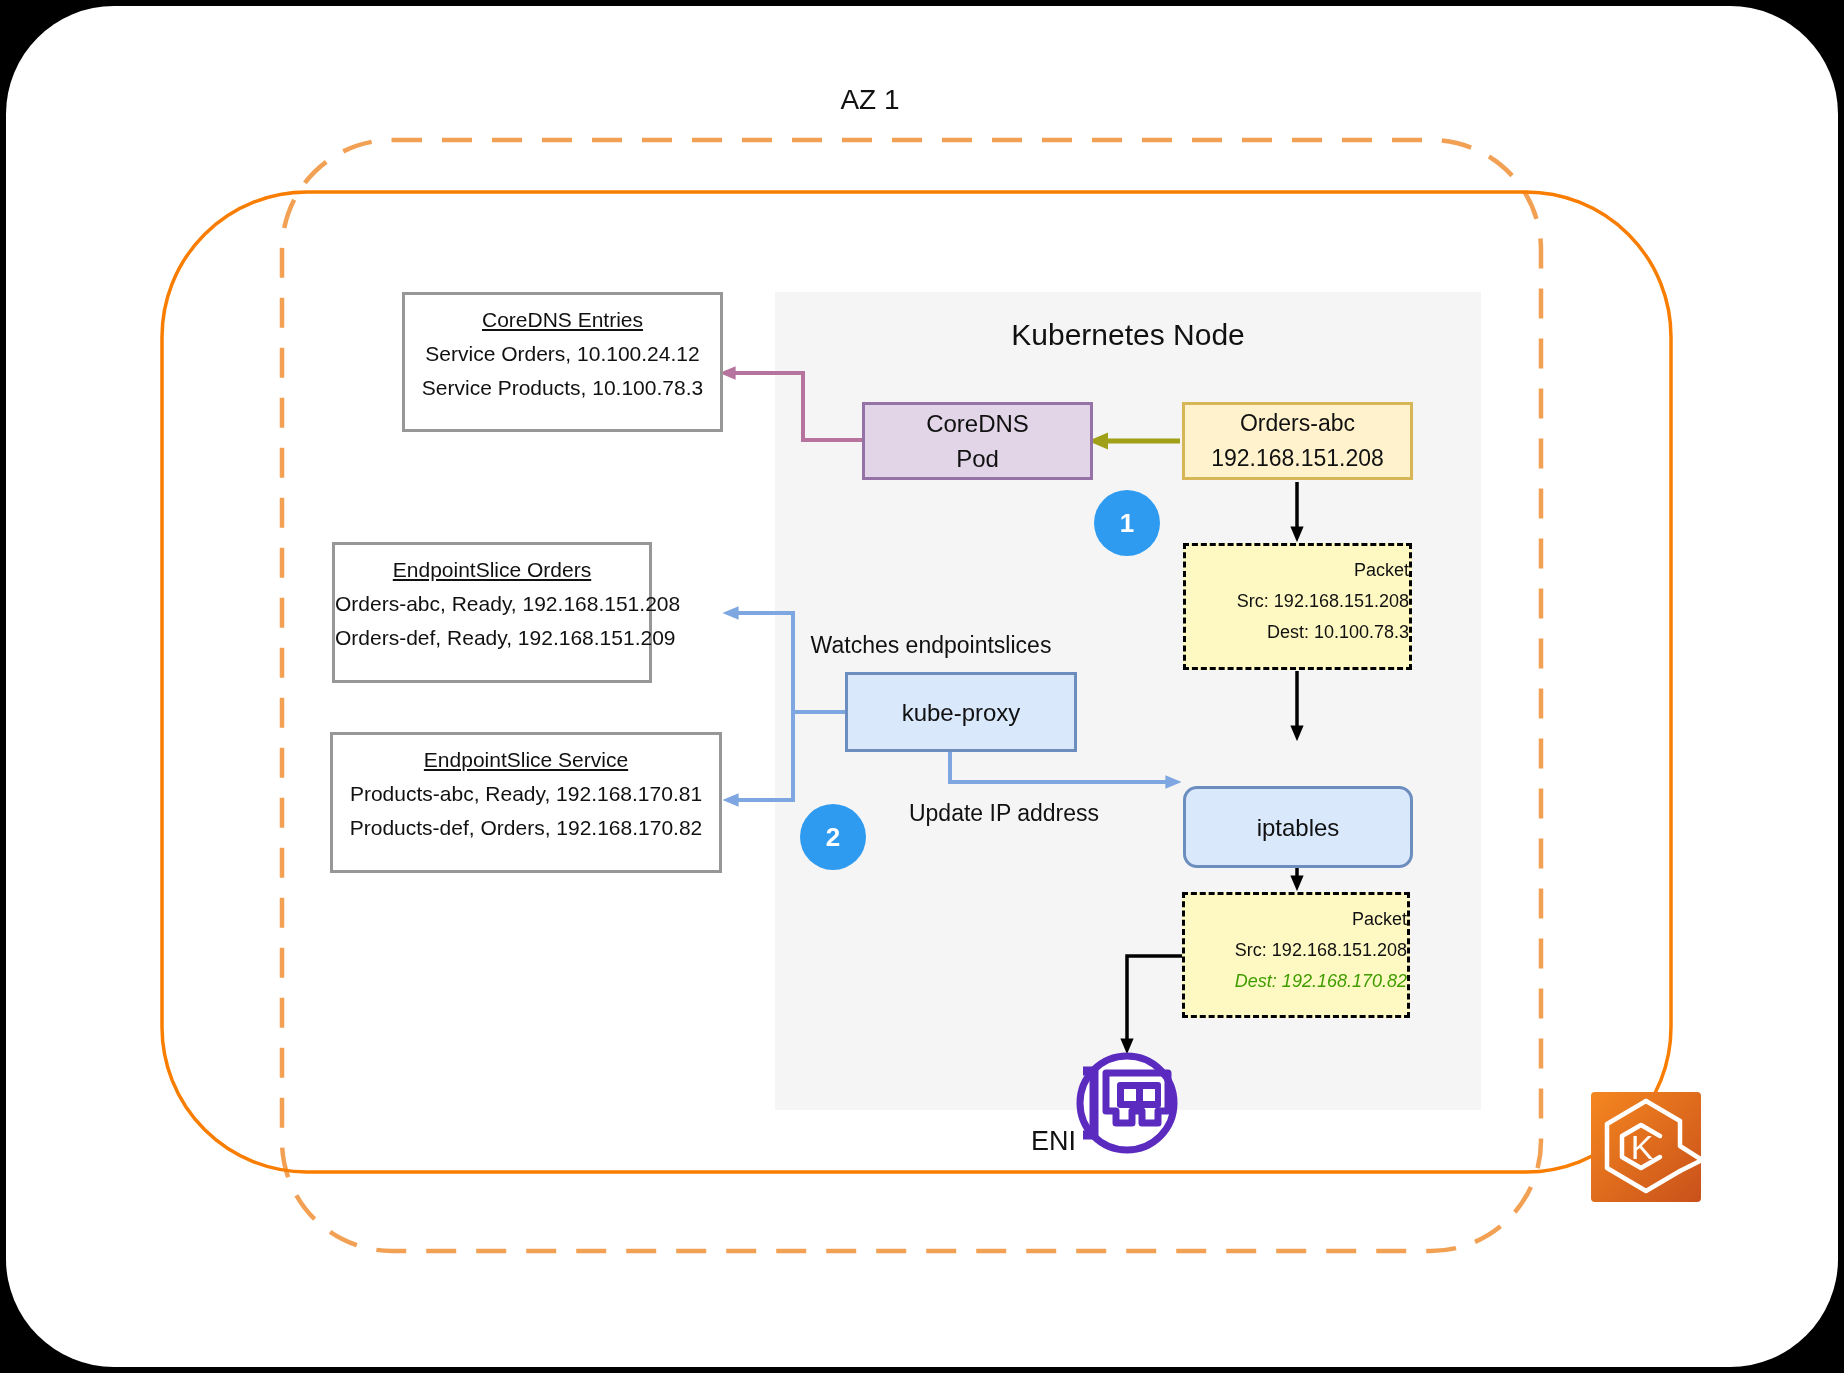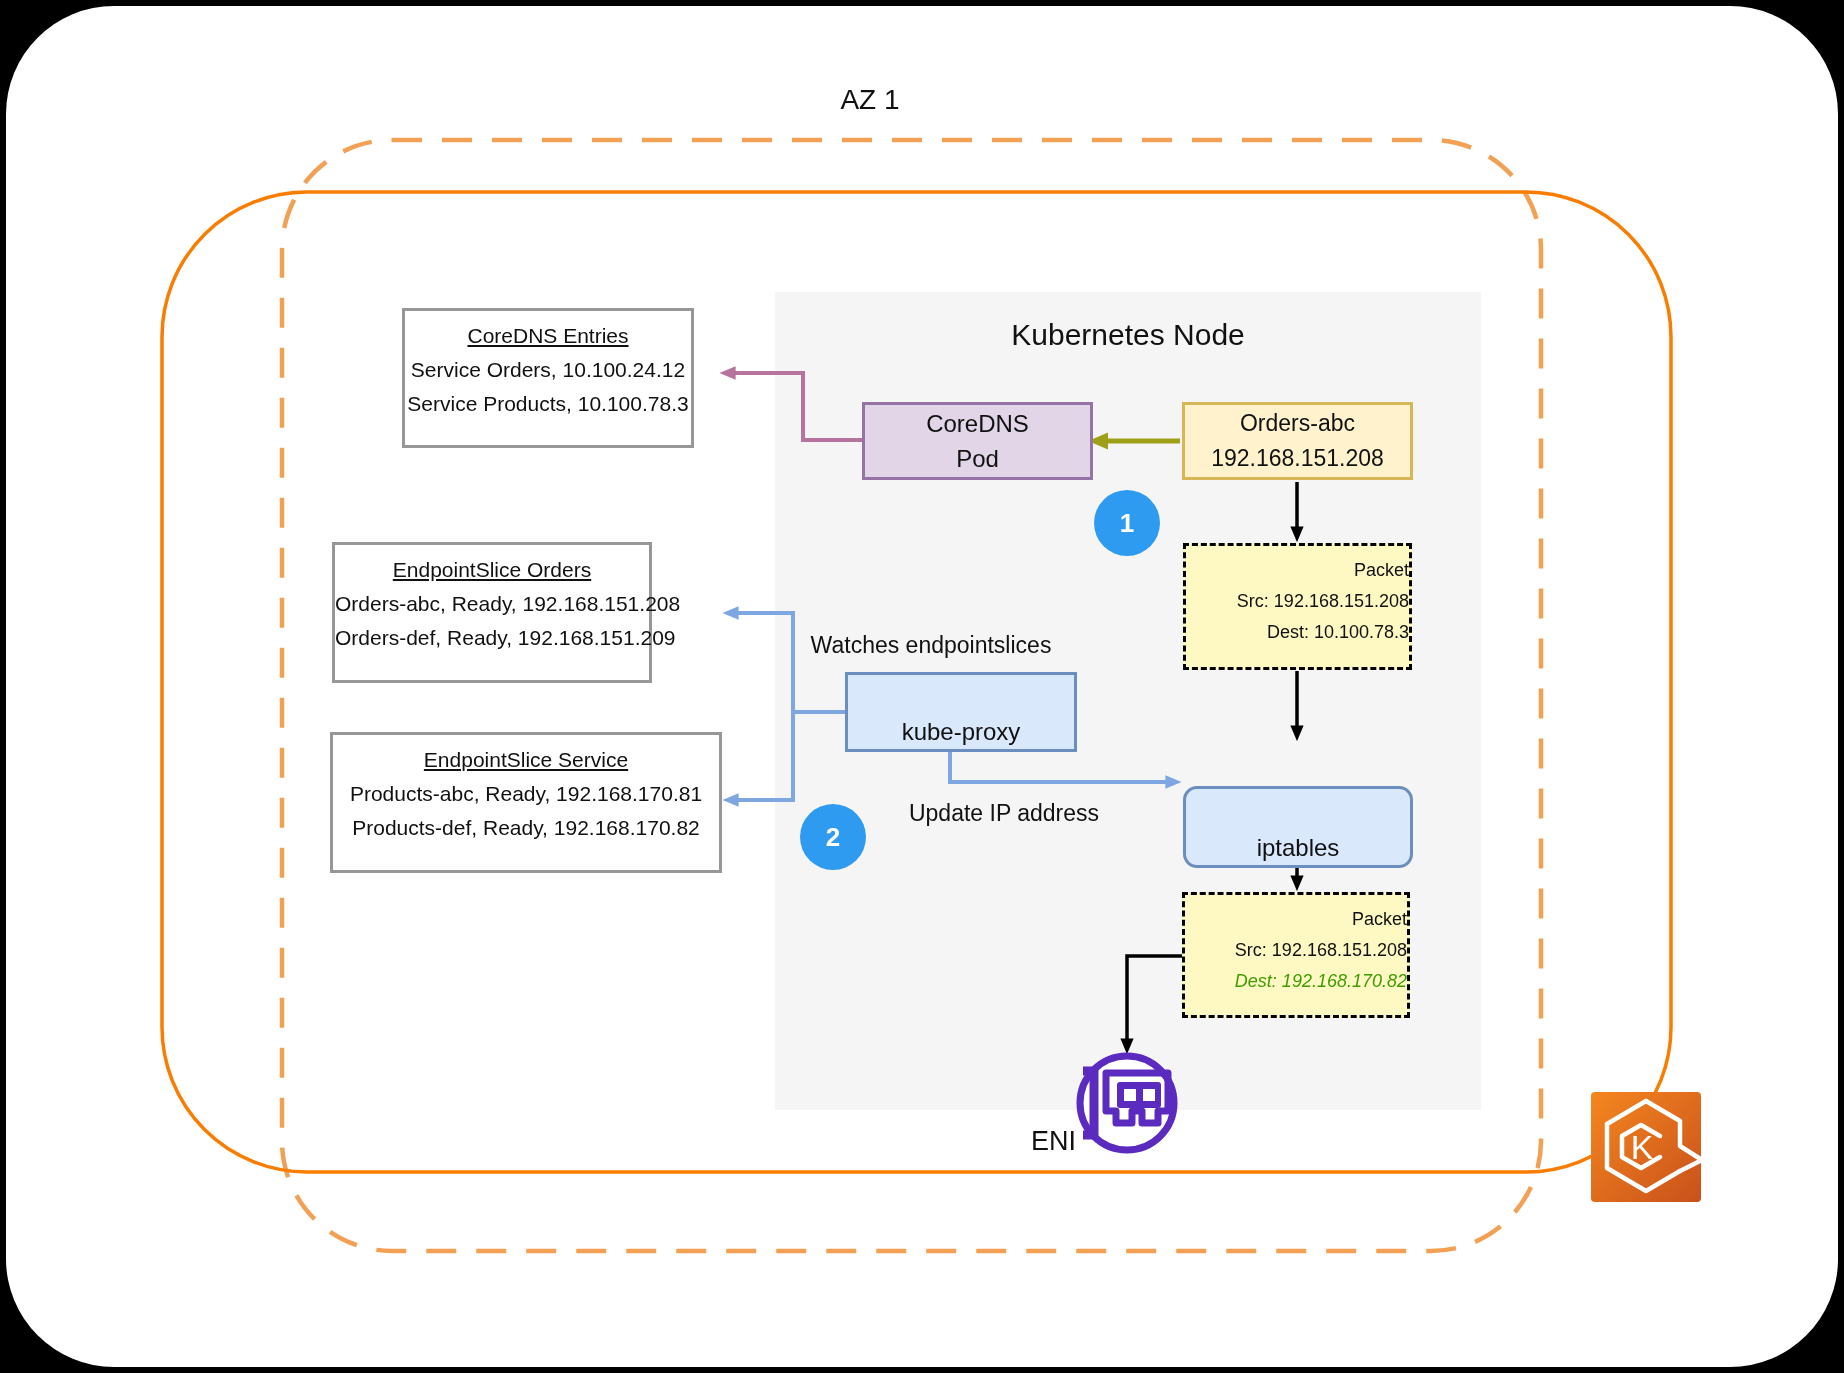--- a/index.html
+++ b/index.html
@@ -7,21 +7,21 @@
           font-family:"Liberation Sans", sans-serif;color:#111;}
   .page{position:absolute;left:6px;top:6px;right:6px;bottom:6px;background:#fff;border-radius:108px;}
   svg.layer{position:absolute;left:0;top:0;width:1844px;height:1373px;}
   .abs{position:absolute;box-sizing:border-box;}
   .ctr{display:flex;flex-direction:column;align-items:center;justify-content:center;text-align:center;}
   .infobox{background:#fff;border:3px solid #979797;text-align:center;font-size:21px;line-height:34px;padding-top:8px;white-space:nowrap;}
   .infobox .title{text-decoration:underline;}
   .nodebox{border:3px solid;text-align:center;font-size:24px;line-height:35px;white-space:nowrap;}
   .purplebox{background:#e1d5e7;border-color:#9673a6;}
   .yellowbox{background:#fff2cc;border-color:#d6b656;font-size:23px;}
-  .bluebox{background:#dae8fc;border-color:#6c8ebf;justify-content:flex-end;}
+  .bluebox{background:#dae8fc;border-color:#6c8ebf;}
   .packet{background:#fef9c3;border:3.5px dashed #000;text-align:right;font-size:18px;line-height:31px;padding-top:9px;white-space:nowrap;}
   .green{color:#3f9c00;font-style:italic;}
   .step{width:66px;height:66px;border-radius:50%;background:#2e9bf0;color:#fff;font-weight:bold;font-size:26px;}
   .floatlbl{font-size:23px;text-align:center;white-space:nowrap;}
   .aztitle{font-size:28px;text-align:center;white-space:nowrap;}
   .nodetitle{font-size:30px;text-align:center;white-space:nowrap;}
   .enilbl{font-size:27px;text-align:right;white-space:nowrap;}
 </style>
 </head>
 <body>
@@ -88,36 +88,36 @@
         <path d="M1660,1136 L1641,1125 L1622,1136 L1622,1157 L1641,1168 L1660,1157"></path>
       </g>
       <text x="1642" y="1159" fill="#fff" font-size="34" font-family="Liberation Sans, sans-serif" text-anchor="middle">K</text>
     </g>
   </svg>
 
   <div class="abs aztitle" style="left:800px;top:84px;width:140px;">AZ 1</div>
 
   <div class="abs nodetitle" style="left:903px;top:318px;width:450px;">Kubernetes Node</div>
 
-  <div class="abs infobox" style="left:402px;top:308px;width:292px;height:140px;">
+  <div class="abs infobox" style="left:402px;top:292px;width:321px;height:140px;">
     <div class="title">CoreDNS Entries</div>
     <div>Service Orders, 10.100.24.12</div>
     <div>Service Products, 10.100.78.3</div>
   </div>
 
   <div class="abs infobox" style="left:332px;top:542px;width:320px;height:141px;">
     <div class="title">EndpointSlice Orders</div>
     <div>Orders-abc, Ready, 192.168.151.208</div>
     <div>Orders-def, Ready, 192.168.151.209</div>
   </div>
 
   <div class="abs infobox" style="left:330px;top:732px;width:392px;height:141px;">
     <div class="title">EndpointSlice Service</div>
     <div>Products-abc, Ready, 192.168.170.81</div>
-    <div>Products-def, Ready, 192.168.170.82</div>
+    <div>Products-def, Orders, 192.168.170.82</div>
   </div>
 
   <div class="abs nodebox purplebox ctr" style="left:862px;top:402px;width:231px;height:78px;">
     <div>CoreDNS</div>
     <div>Pod</div>
   </div>
 
   <div class="abs nodebox yellowbox ctr" style="left:1182px;top:402px;width:231px;height:78px;">
     <div>Orders-abc</div>
     <div>192.168.151.208</div>

